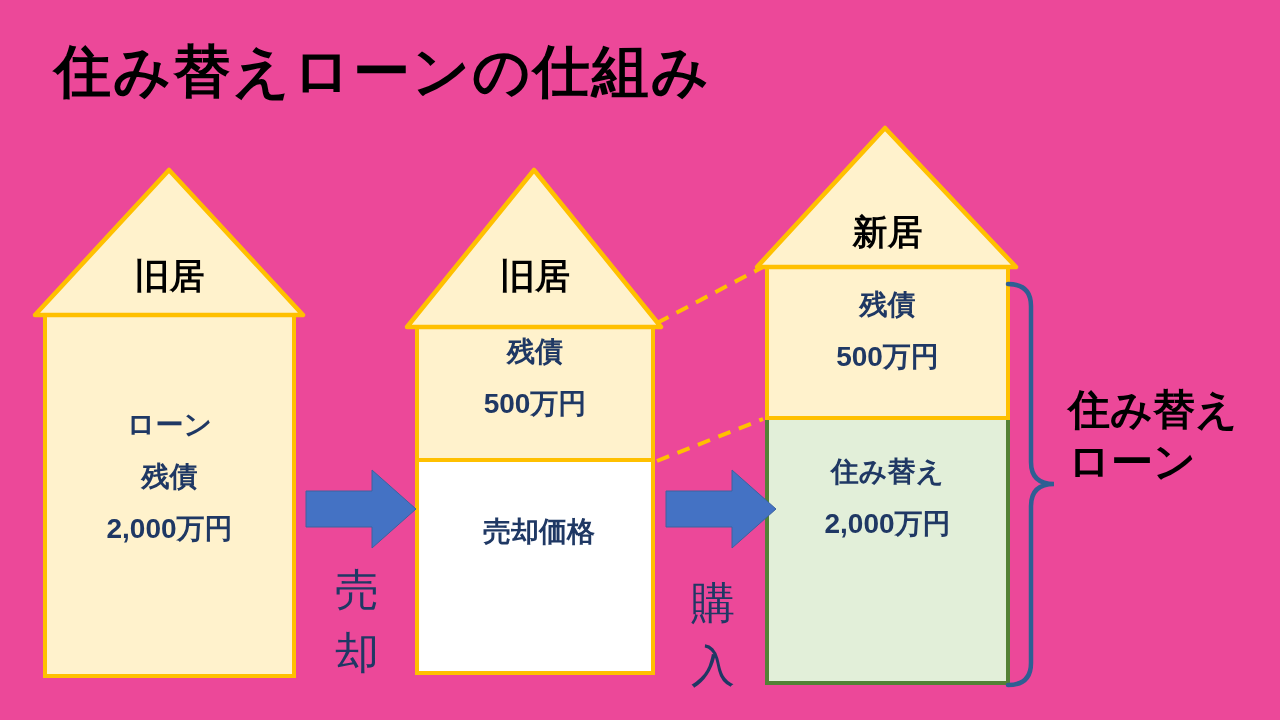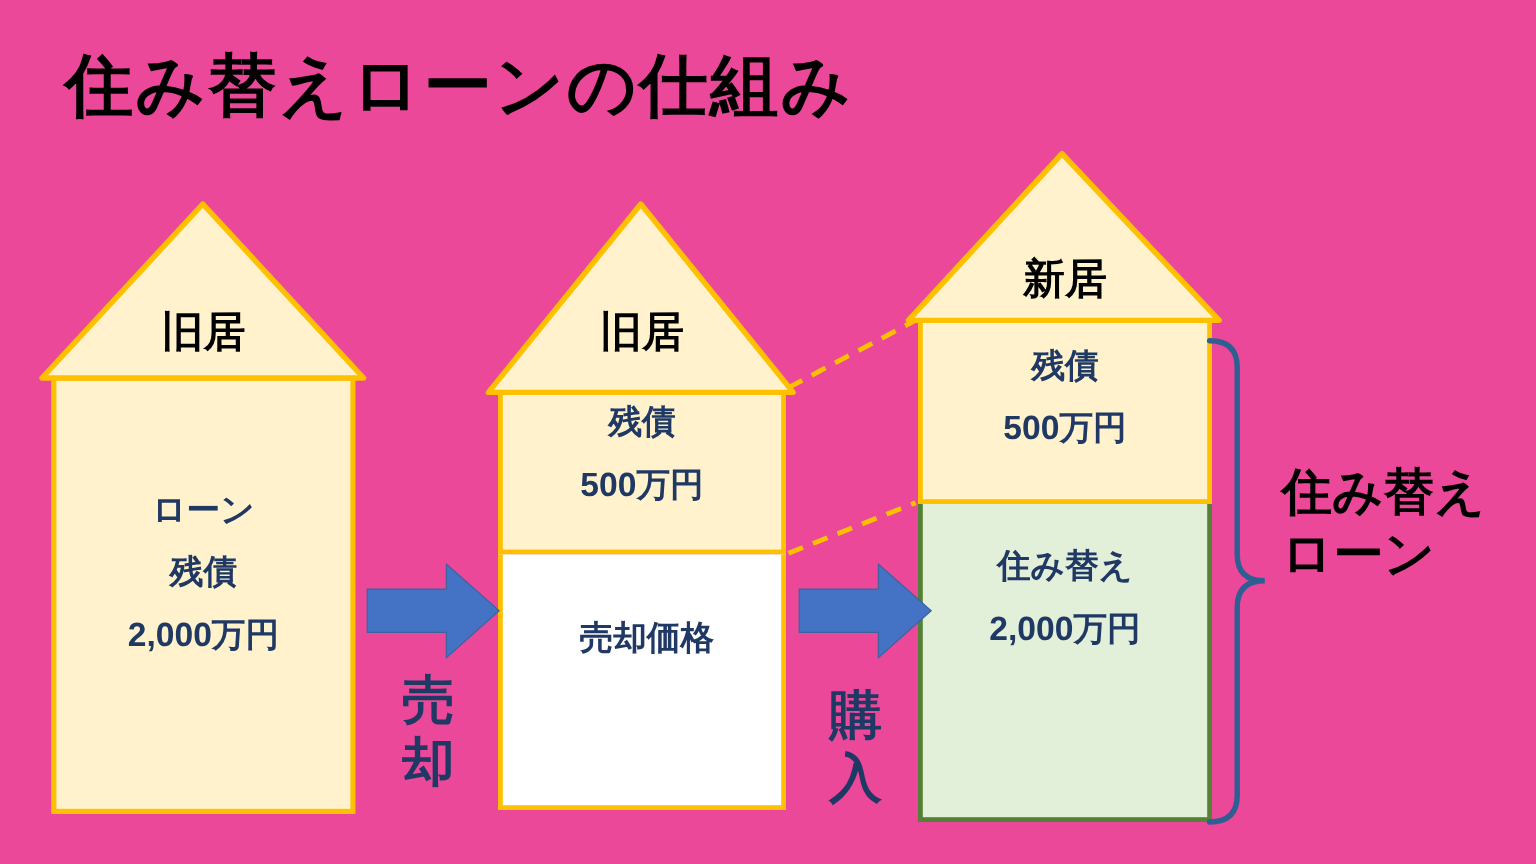--- a/index.html
+++ b/index.html
@@ -44,22 +44,22 @@
   .value-text { color: #1F3864; font-size: 28px; line-height: 52px; font-weight: 800; }
   #old-before-value { left: 43px;  width: 253px; top: 399px; }
   #old-after-debt-value { left: 415px; width: 240px; top: 326px; }
   #old-after-sale-value { left: 415px; width: 248px; top: 506px; }
   #new-debt-value { left: 765px; width: 245px; top: 279px; }
   #new-purchase-value { left: 765px; width: 245px; top: 446px; }
 
   .v-label {
     color: #1F3864;
     font-size: 44px;
-    line-height: 52px;
-    font-weight: 700;
+    line-height: 63px;
+    font-weight: 400;
     width: 50px;
     word-break: break-all;
     line-break: anywhere;
   }
   #sell-label { left: 332px; top: 558px; }
   #buy-label  { left: 688px; top: 550px; margin-top: 21px; }
 
   #brace-label {
     left: 1068px; top: 384px;
     width: 210px;

